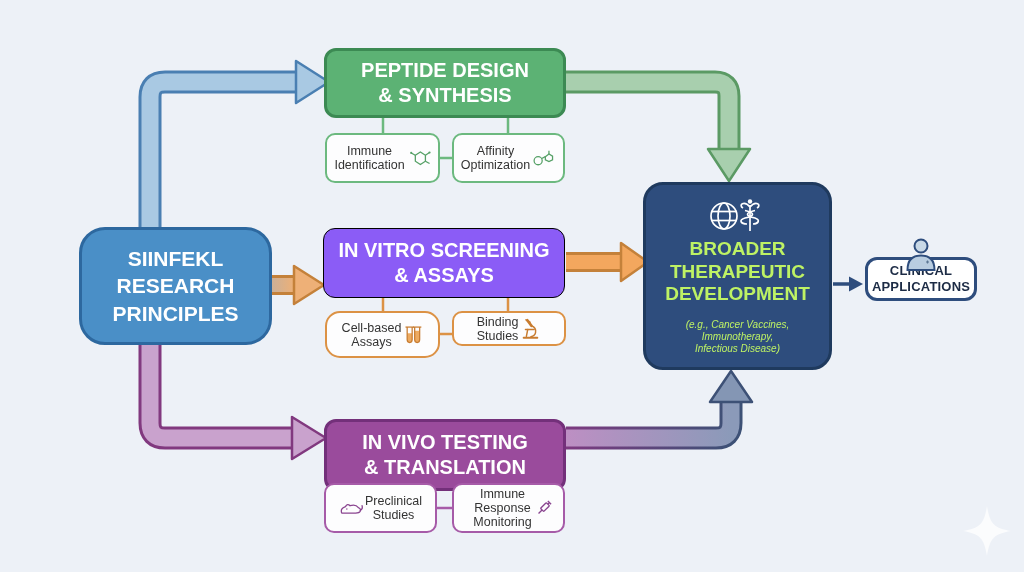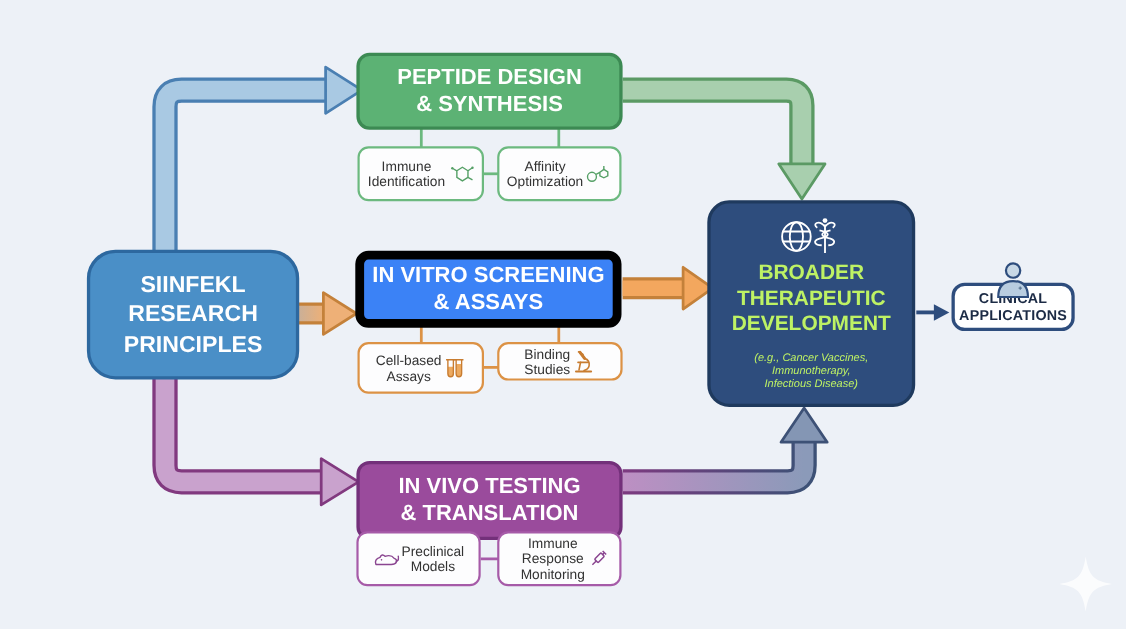--- a/index.html
+++ b/index.html
@@ -15,34 +15,34 @@
 
   
   .source { left:52px; top:227px; width:193px; height:118px;
             background:#4a8fc7; border:3px solid #2d689f; border-radius:26px;
             color:#fff; font-weight:bold; font-size:21px; line-height:1.3;margin-left:27px; }
 
   
   .main { width:242px; height:70px; border-radius:12px; color:#fff;
           font-weight:bold; font-size:20px; line-height:1.25; }
   .main.green  { left:324px; top:48px;  background:#5cb274; border:3px solid #3c8a53; }
-  .main.orange { left:323px; top:228px; background:#3b82f6; border:8px solid #000000; }
+  .main.orange { left:323px; top:228px; background:#8b5cf6; border:1px solid #000000; }
   .main.purple { left:324px; top:403px; background:#9a4b9c; border:3px solid #73307a; height:72px;margin-top:16px; }
 
   
   .sub { position:absolute; box-sizing:border-box; background:#fdfdfe; border-radius:10px;
          display:flex; flex-direction:row; align-items:center; justify-content:center;
          gap:2px; font-size:12.5px; line-height:1.12; color:#333; text-align:center;
          padding:1px 2px; }
   .sub.green  { border:2px solid #6cb97f; }
   .sub.orange { border:2px solid #dc9245; }
   .sub.purple { border:2px solid #a65ba8; }
   #sub-g1 { left:325px; top:133px; width:115px; height:50px; }
   #sub-g2 { left:452px; top:133px; width:113px; height:50px; }
-  #sub-o1 { left:325px; top:311px; width:115px; height:47px; }
+  #sub-o1 { left:325px; top:311px; width:115px; height:47px;border-radius:15px; }
   #sub-o2 { left:452px; top:311px; width:114px; height:35px; }
   #sub-p1 { left:324px; top:483px; width:113px; height:50px; }
   #sub-p2 { left:452px; top:483px; width:113px; height:50px;padding-left:12px; }
   .sub-icon { display:flex; align-items:center; flex:0 0 auto; }
 
   
   .hub { left:643px; top:182px; width:189px; height:188px;
          background:#2e4d7d; border:3px solid #1f3a5e; border-radius:20px;
          color:#bef264; padding:4px; gap:1px; }
   .hub-title { font-weight:bold; font-size:19px; line-height:1.2; }
@@ -220,21 +220,21 @@
     <span class="sub-icon">
       <svg width="24" height="15" viewBox="0 0 26 16">
         <g stroke="#8a4590" stroke-width="1.4" fill="none" stroke-linejoin="round" stroke-linecap="round">
           <path d="M3,13 Q1,8 7,6 Q9,2 12,5 Q18,3 21,7 Q24,8 23,11 Q22,13 18,13 Z"></path>
           <path d="M23,10 Q26,9 25,5"></path>
           <circle cx="8.5" cy="8.5" r="0.8" fill="#8a4590" stroke="none"></circle>
         </g>
       </svg>
     </span>
     <span class="pre">Preclinical
-Models</span>
+Studies</span>
   </div>
   <div class="sub purple" id="sub-p2">
     <span class="pre">Immune
 Response
 Monitoring</span>
     <span class="sub-icon">
       <svg width="20" height="20" viewBox="0 0 22 22">
         <g transform="rotate(135 11 11)" stroke="#8a4590" stroke-width="1.5" fill="none">
           <rect x="5" y="8.5" width="9" height="5" rx="1"></rect>
           <line x1="14" y1="11" x2="19.5" y2="11"></line>

